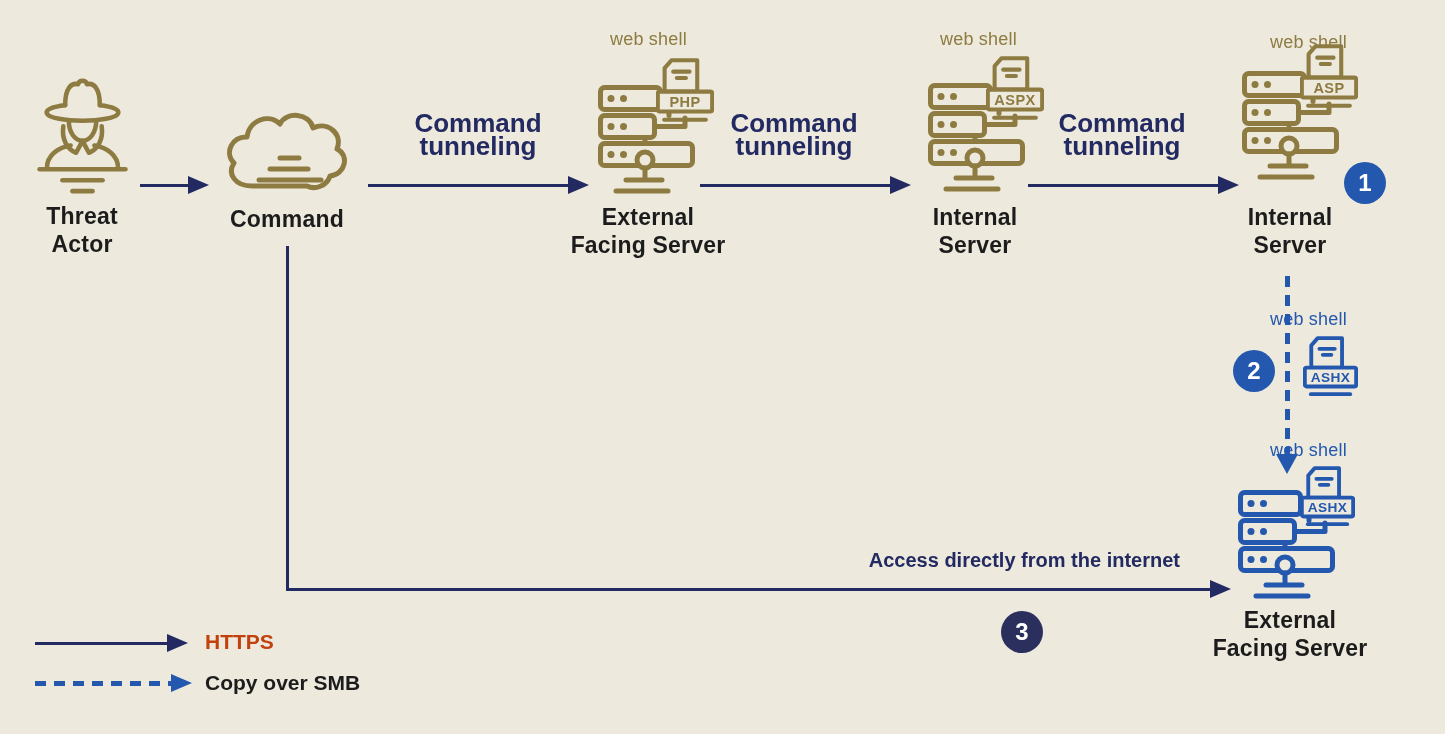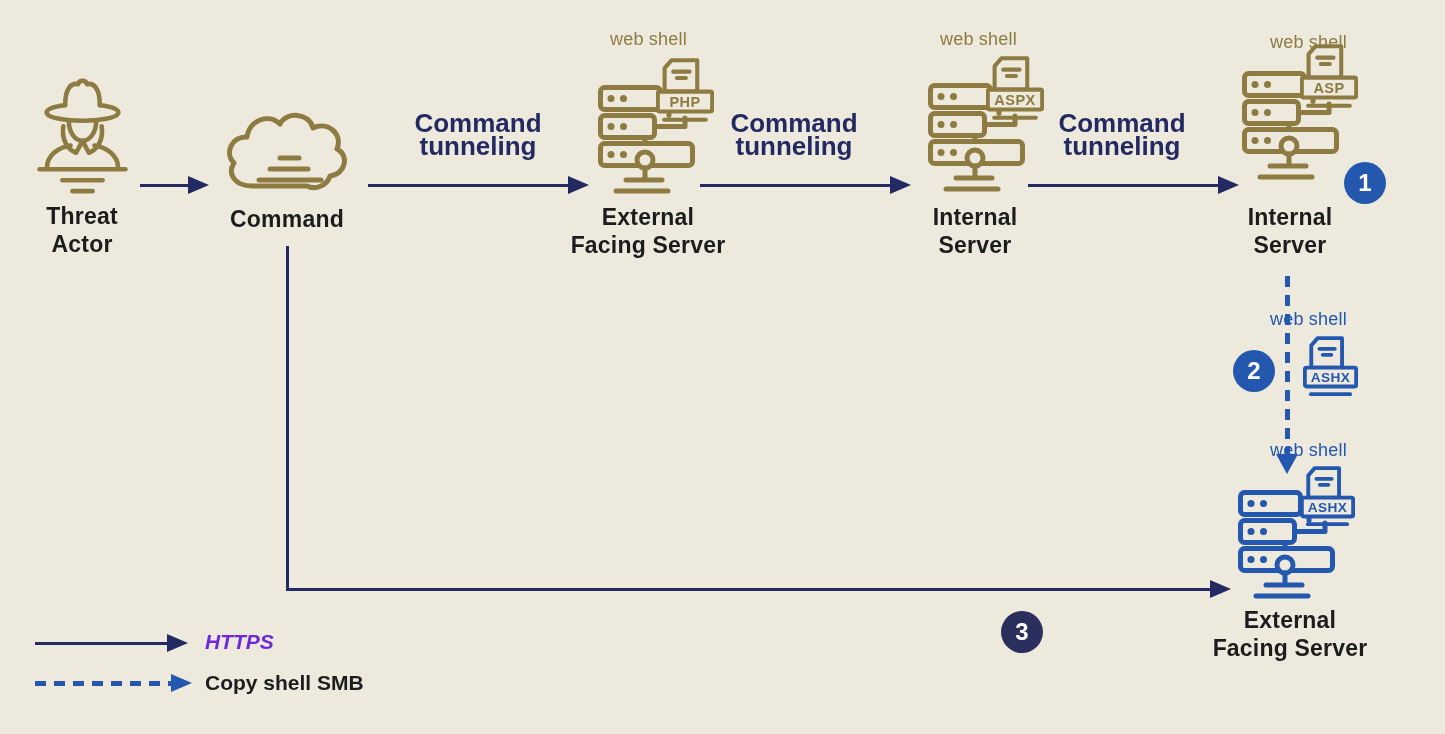--- a/index.html
+++ b/index.html
@@ -8,21 +8,21 @@
   .abs{position:absolute;}
   .gold{color:#8D7B41;}
   .blue{color:#2457AE;}
   .node-label{font-weight:bold;font-size:23px;line-height:28px;color:#1C1C1C;
               text-align:center;white-space:pre-line;letter-spacing:.2px;}
   .webshell-label{font-size:18px;text-align:left;letter-spacing:.2px;}
   .tunnel-label{font-weight:bold;font-size:26px;line-height:23px;color:#232A62;
                 text-align:center;white-space:pre-line;}
   .direct-label{font-weight:bold;font-size:20px;color:#232A62;text-align:right;}
   .legend-label{font-weight:bold;font-size:21px;color:#1C1C1C;}
-  .legend-label.navy{color:#6d28d9;font-style:italic;}
+  .legend-label.navy{color:#c2410c;}
   .hline{background:#232A62;height:3px;}
   .vline{background:#232A62;width:3px;}
   .head-right{width:0;height:0;border-top:9px solid transparent;
               border-bottom:9px solid transparent;border-left:21px solid #232A62;}
   .head-right.blue-head{border-left-color:#2457AE;}
   .head-down-blue{width:0;height:0;border-left:11px solid transparent;
                   border-right:11px solid transparent;border-top:20px solid #2457AE;}
   .vdash{width:4.5px;background:repeating-linear-gradient(180deg,#2457AE 0 11px,transparent 11px 19px);}
   .hdash{height:4.5px;background:repeating-linear-gradient(90deg,#2457AE 0 11px,transparent 11px 19px);}
   .badge{width:42px;height:42px;border-radius:50%;display:flex;align-items:center;
@@ -242,23 +242,24 @@
       </g>
     </svg>
   </div>
   <div class="abs webshell-label blue" style="left:1270px;top:440px;width:160px">web shell</div>
   <div class="abs node-label" style="left:1180px;top:606px;width:220px">External
 Facing Server</div>
 
   <div class="abs vline" style="left:286px;top:246px;height:344px"></div>
   <div class="abs hline" style="left:286px;top:588px;width:924px"></div>
   <div class="abs head-right" style="left:1210px;top:580px"></div>
+  <div class="abs direct-label" style="left:795px;top:549px;width:385px">Access directly from the internet</div>
   <div class="abs badge dark" style="left:1001px;top:611px">3</div>
 
   <div class="abs hline" style="left:35px;top:642px;width:132px"></div>
   <div class="abs head-right" style="left:167px;top:634px"></div>
   <div class="abs legend-label navy" style="left:205px;top:630px">HTTPS</div>
 
   <div class="abs hdash" style="left:35px;top:681px;width:136px"></div>
   <div class="abs head-right blue-head" style="left:171px;top:674px"></div>
-  <div class="abs legend-label" style="left:205px;top:671px">Copy shell SMB</div>
+  <div class="abs legend-label" style="left:205px;top:671px">Copy over SMB</div>
 
 </div>
 
 </body></html>

